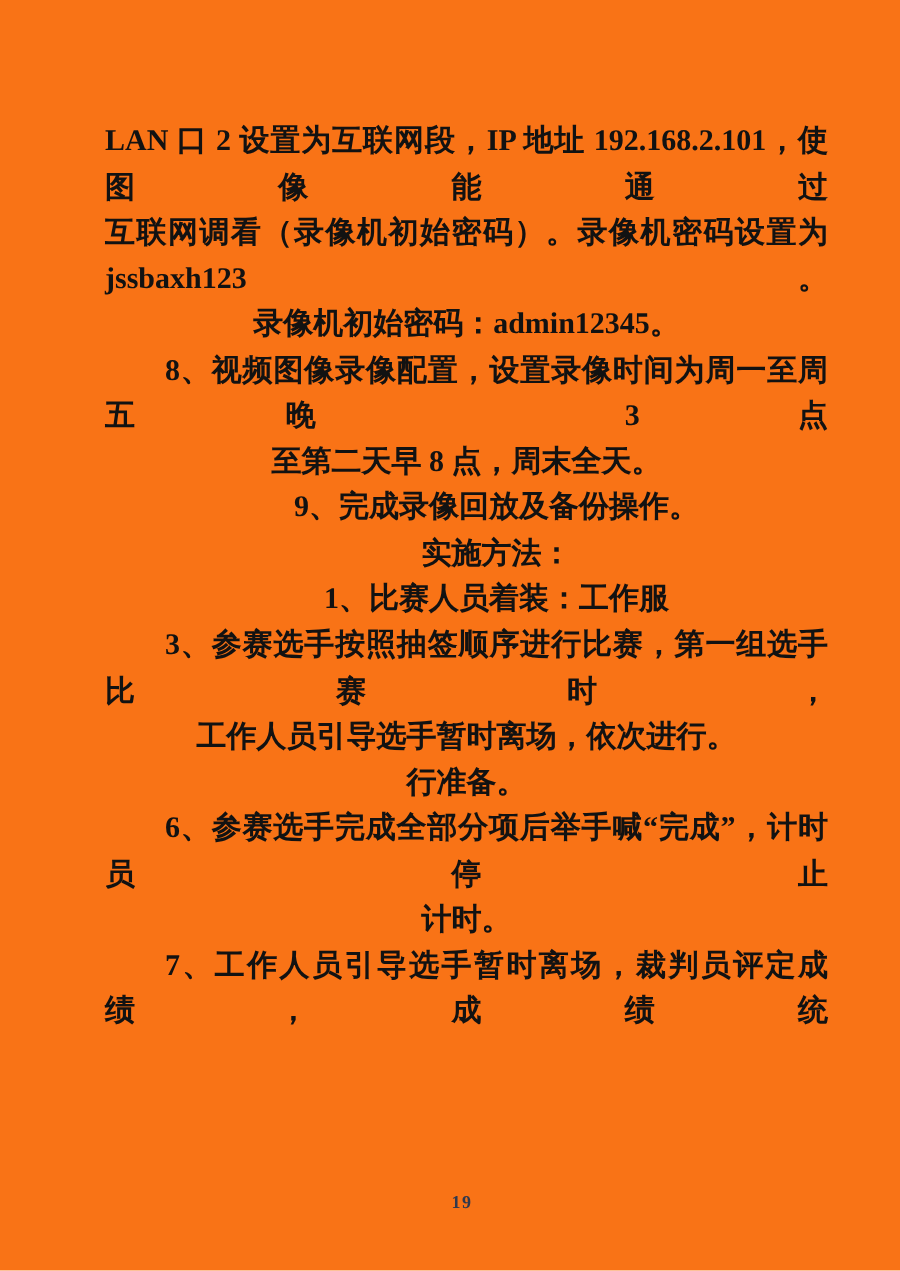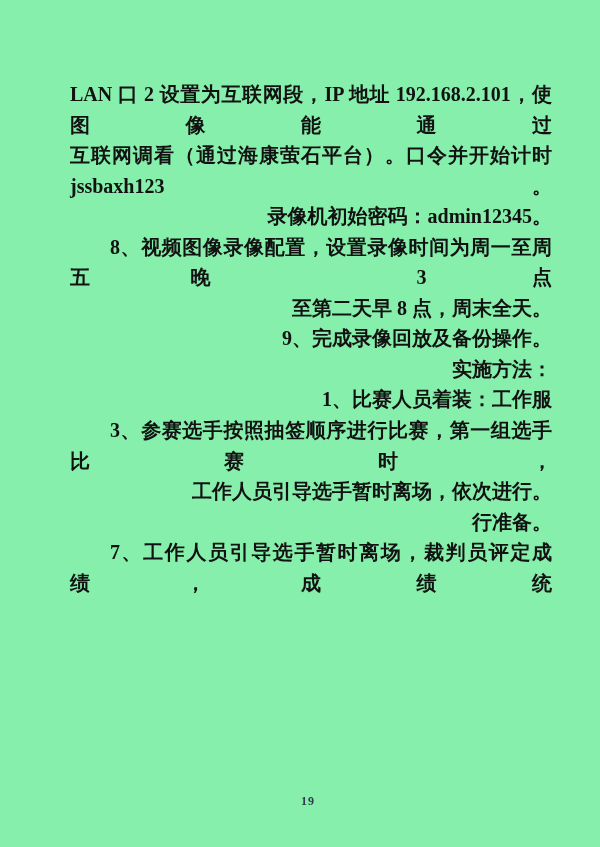--- a/index.html
+++ b/index.html
@@ -4,37 +4,37 @@
 <style>
   html, body {
     margin: 0;
     padding: 0;
     background: #ffffff;
   }
   .page {
     position: relative;
     width: 600px;
     height: 847px;
-    background: #86efac;
+    background: #f97316;
     overflow: hidden;
     font-family: "Liberation Serif", "DejaVu Serif", serif;
   }
   .doc-body {
     position: absolute;
     left: 70px;
     top: 79px;
     width: 482px;
     font-size: 20px;
     line-height: 30.55px;
     font-weight: 700;
     color: #121212;
   }
   .text-line {
     width: 100%;
-    text-align: right;
+    text-align: center;
   }
   .text-line.justify {
     text-align: justify;
     text-align-last: justify;
   }
   .text-line.indent2 {
     text-indent: 2em;
   }
   .page-number {
     position: absolute;
@@ -47,26 +47,28 @@
     color: #31394e;
     letter-spacing: 1px;
   }
 </style>
 </head>
 <body>
 
 <div class="page">
   <div class="doc-body" id="doc-body">
       <div class="text-line justify">LAN 口 2 设置为互联网段，IP 地址 192.168.2.101，使图像能通过</div>
-      <div class="text-line justify">互联网调看（通过海康萤石平台）。口令并开始计时 jssbaxh123。</div>
+      <div class="text-line justify">互联网调看（录像机初始密码）。录像机密码设置为 jssbaxh123。</div>
       <div class="text-line">录像机初始密码：admin12345。</div>
       <div class="text-line justify indent2">8、视频图像录像配置，设置录像时间为周一至周五晚 3 点</div>
       <div class="text-line">至第二天早 8 点，周末全天。</div>
       <div class="text-line indent2">9、完成录像回放及备份操作。</div>
       <div class="text-line indent2">实施方法：</div>
       <div class="text-line indent2">1、比赛人员着装：工作服</div>
       <div class="text-line justify indent2">3、参赛选手按照抽签顺序进行比赛，第一组选手比赛时，</div>
       <div class="text-line">工作人员引导选手暂时离场，依次进行。</div>
       <div class="text-line">行准备。</div>
+      <div class="text-line justify indent2">6、参赛选手完成全部分项后举手喊“完成”，计时员停止</div>
+      <div class="text-line">计时。</div>
       <div class="text-line justify indent2">7、工作人员引导选手暂时离场，裁判员评定成绩，成绩统</div>
     </div>
   <div class="page-number">19</div>
 </div>
 
 </body></html>

